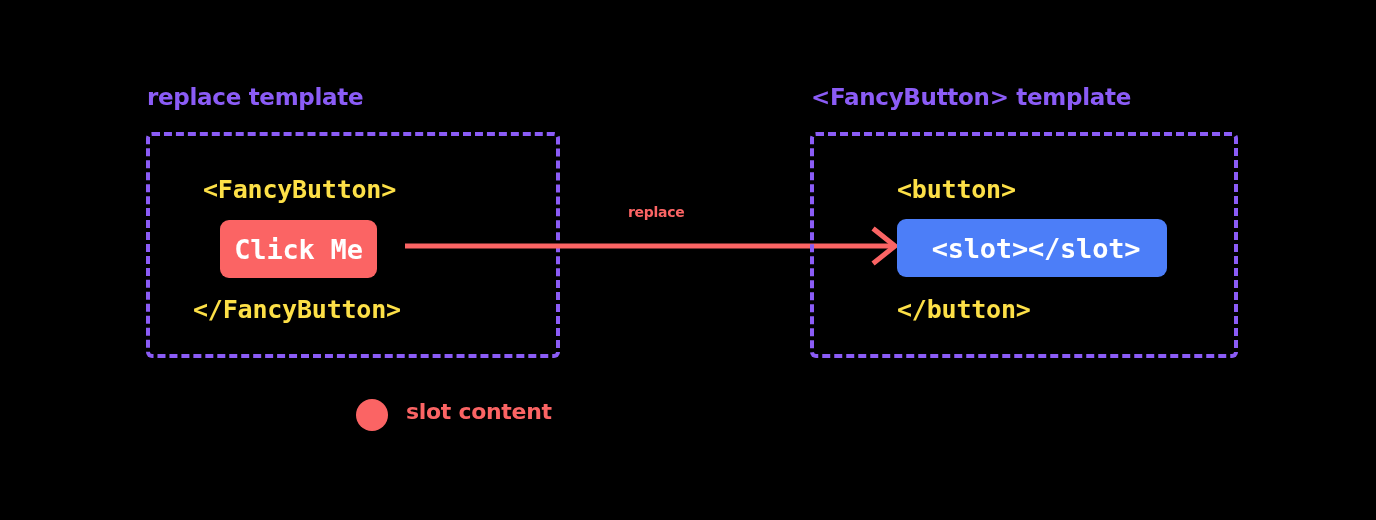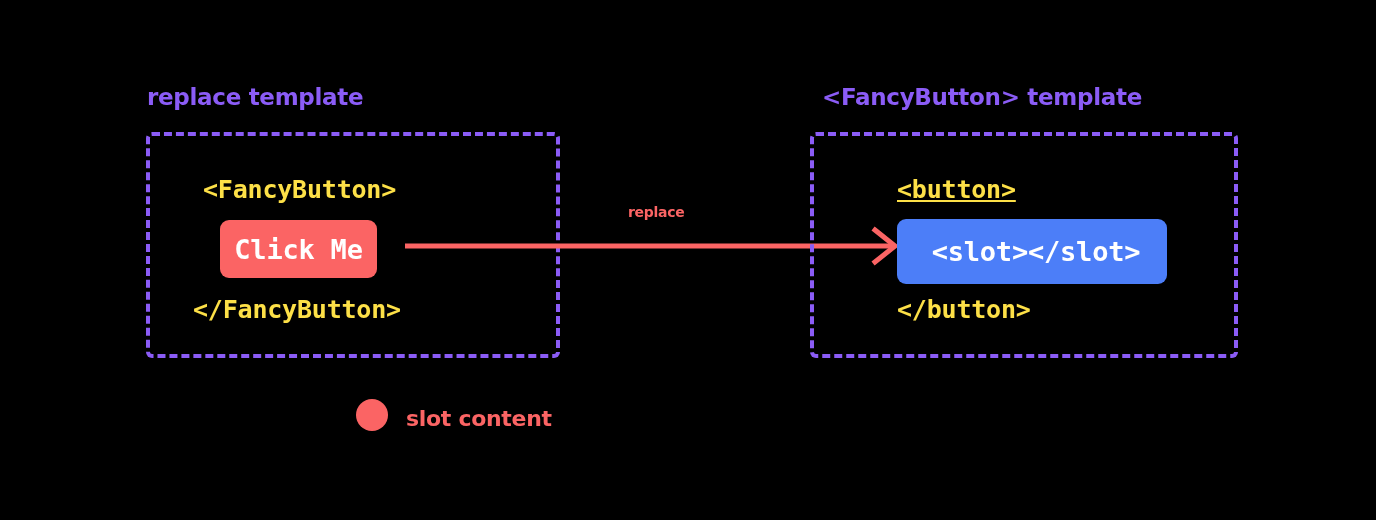--- a/index.html
+++ b/index.html
@@ -23,21 +23,21 @@
   .panel-title {
     position: absolute;
     font-family: "DejaVu Sans", sans-serif;
     font-weight: bold;
     font-size: 23px;
     letter-spacing: -0.3px;
     color: #8B5CF6;
     white-space: nowrap;
   }
   #title-left  { left: 147px; top: 84px; }
-  #title-right { left: 811px; top: 84px; margin-left: 11px; }
+  #title-right { left: 811px; top: 84px; }
 
   
   .dashed-box {
     position: absolute;
     border: 4px dashed #8B5CF6;
     border-radius: 6px;
   }
   #box-left  { left: 146px; top: 132px; width: 414px; height: 226px; }
   #box-right { left: 810px; top: 132px; width: 428px; height: 226px; }
 
@@ -46,21 +46,21 @@
     position: absolute;
     font-family: "DejaVu Sans Mono", monospace;
     font-weight: bold;
     font-size: 25px;
     letter-spacing: -0.2px;
     color: #fde047;
     white-space: nowrap;
   }
   #code-open-left   { left: 203px; top: 175px; }
   #code-close-left  { left: 193px; top: 295px; }
-  #code-open-right  { left: 897px; top: 175px; text-decoration: underline; }
+  #code-open-right  { left: 897px; top: 175px; }
   #code-close-right { left: 897px; top: 295px; }
 
   
   .chip {
     position: absolute;
     display: flex;
     align-items: center;
     justify-content: center;
     border-radius: 9px;
     font-family: "DejaVu Sans Mono", monospace;
@@ -68,21 +68,21 @@
     font-size: 27px;
     letter-spacing: -0.2px;
     color: #FFFFFF;
     white-space: nowrap;
   }
   #chip-slot-content {
     left: 220px; top: 220px; width: 157px; height: 58px;
     background: #FB6464;
   }
   #chip-slot-outlet {
-    left: 897px; top: 219px; width: 270px; height: 65px;
+    left: 897px; top: 219px; width: 270px; height: 58px;
     background: #4C7EF8;
     padding-left: 8px;
   }
 
   
   #arrow-svg {
     position: absolute;
     left: 405px;
     top: 222px;
     width: 500px;
@@ -99,21 +99,21 @@
     font-size: 14px;
     letter-spacing: -0.3px;
     color: #FB6464;
     white-space: nowrap;
   }
 
   
   .legend {
     position: absolute;
     display: flex;
-    align-items: flex-end;
+    align-items: flex-start;
     gap: 18px;
   }
   #legend-slot-content { left: 356px; top: 399px; }
   #legend-slot-outlet  { left: 1060px; top: 399px; }
 
   .legend-dot {
     width: 32px;
     height: 32px;
     border-radius: 50%;
     flex: 0 0 auto;

